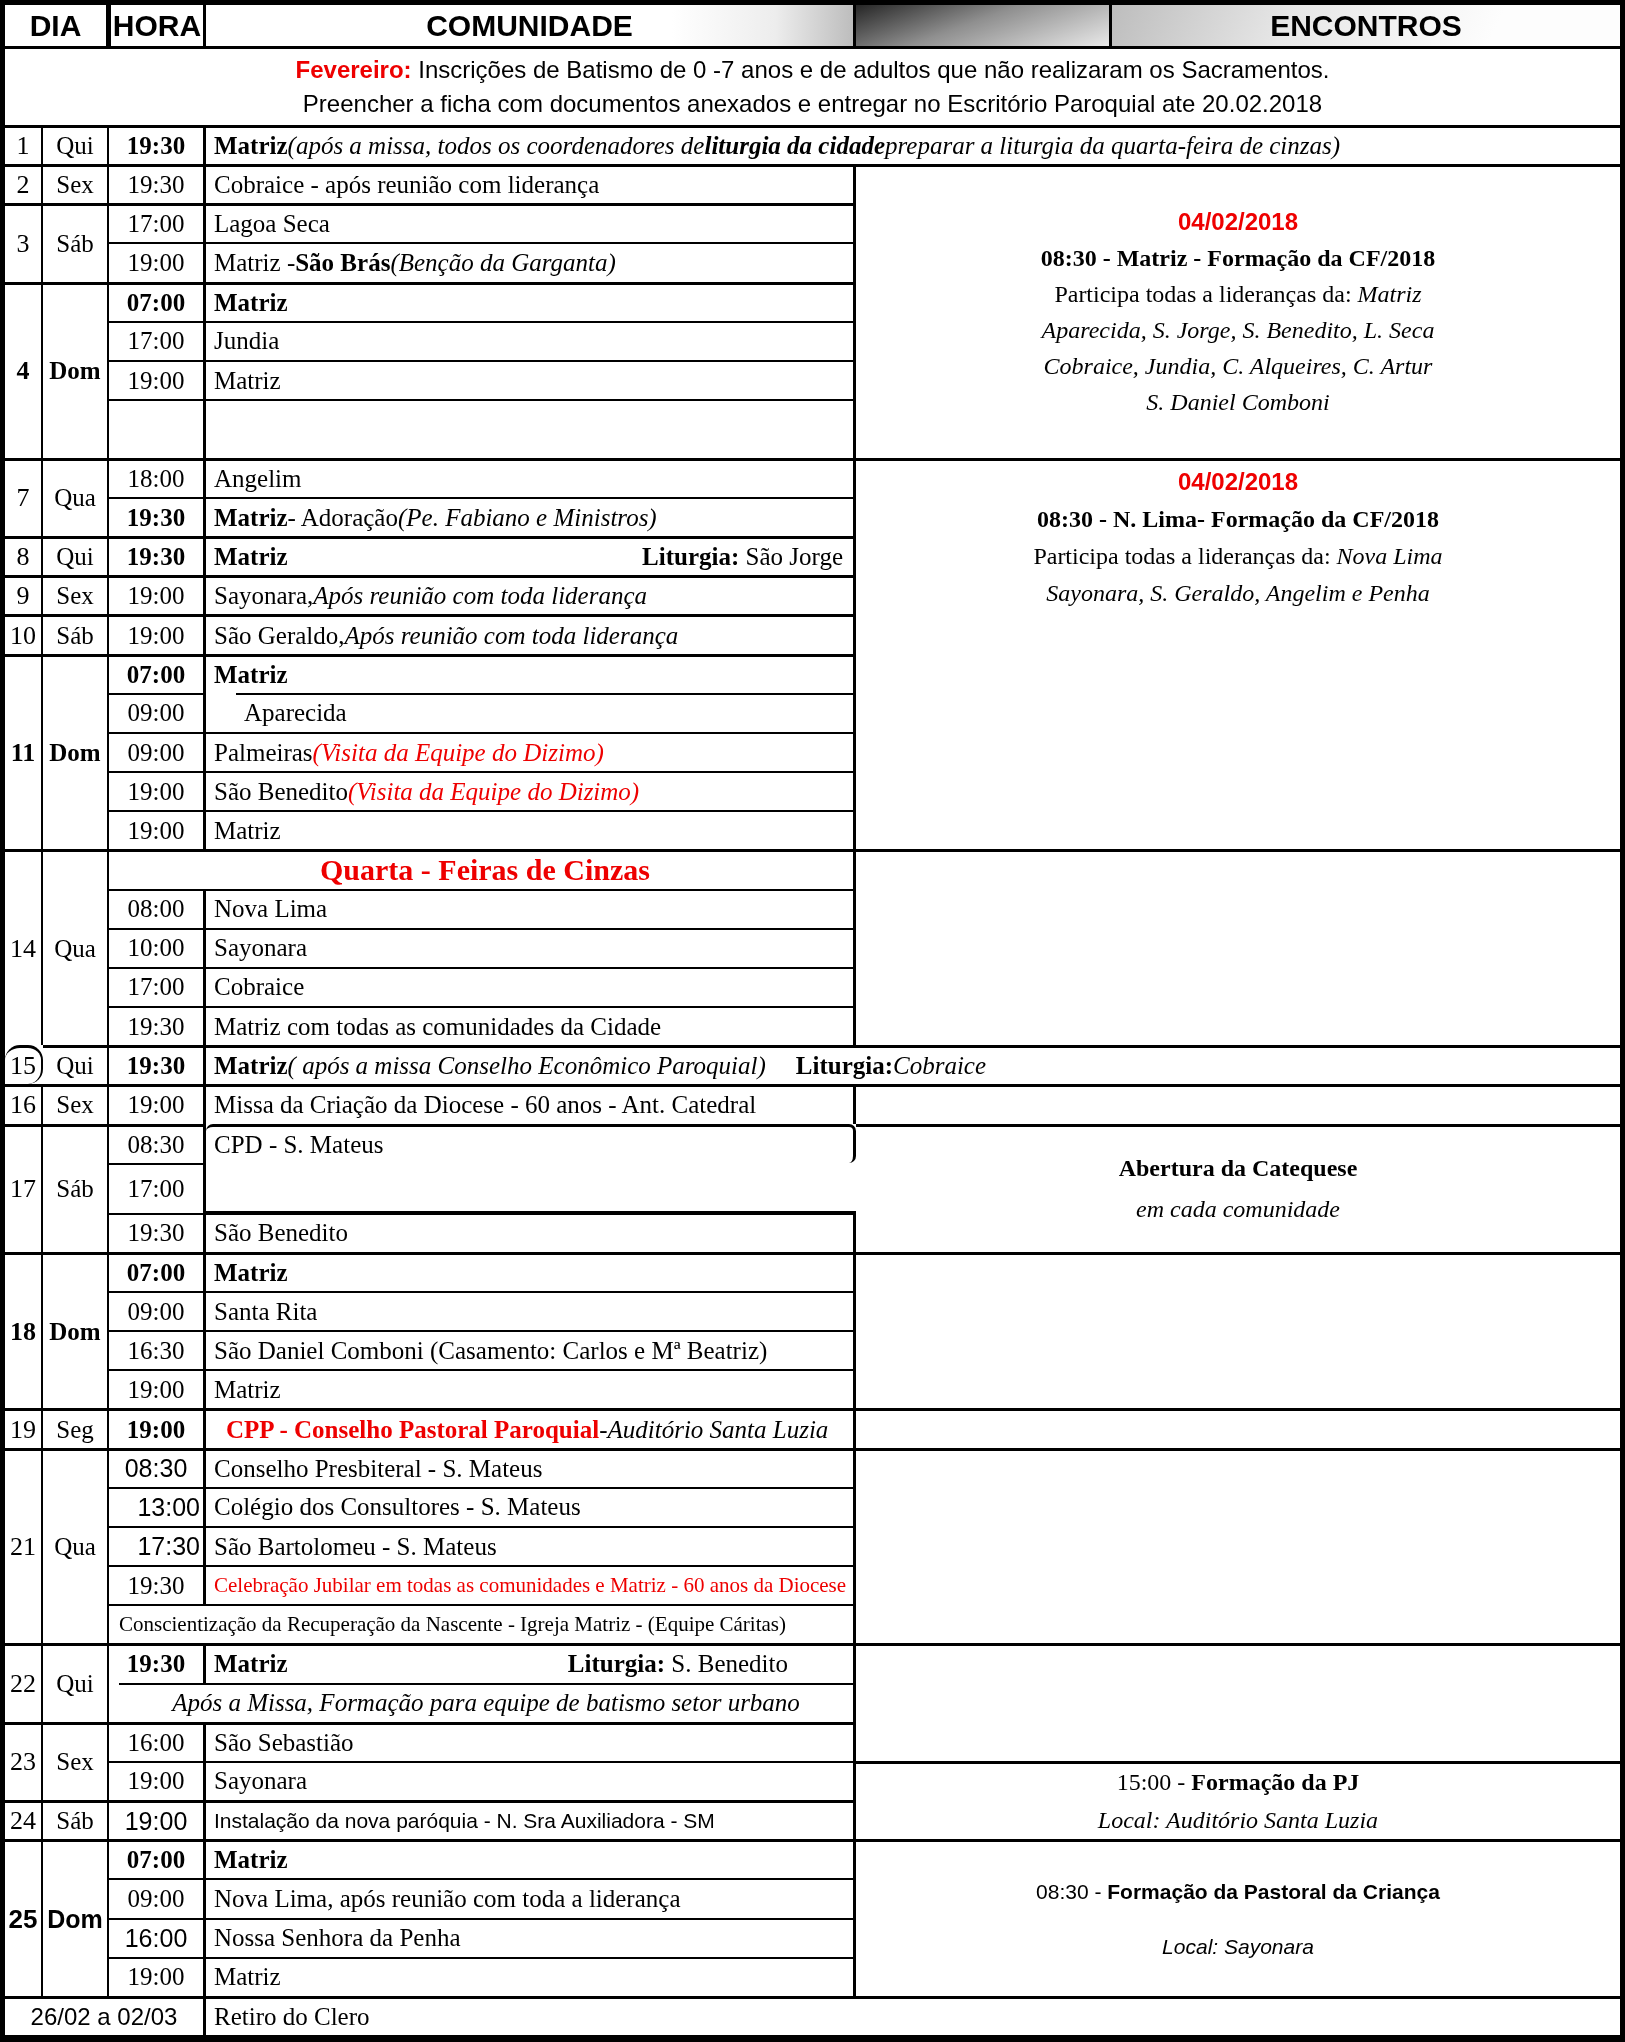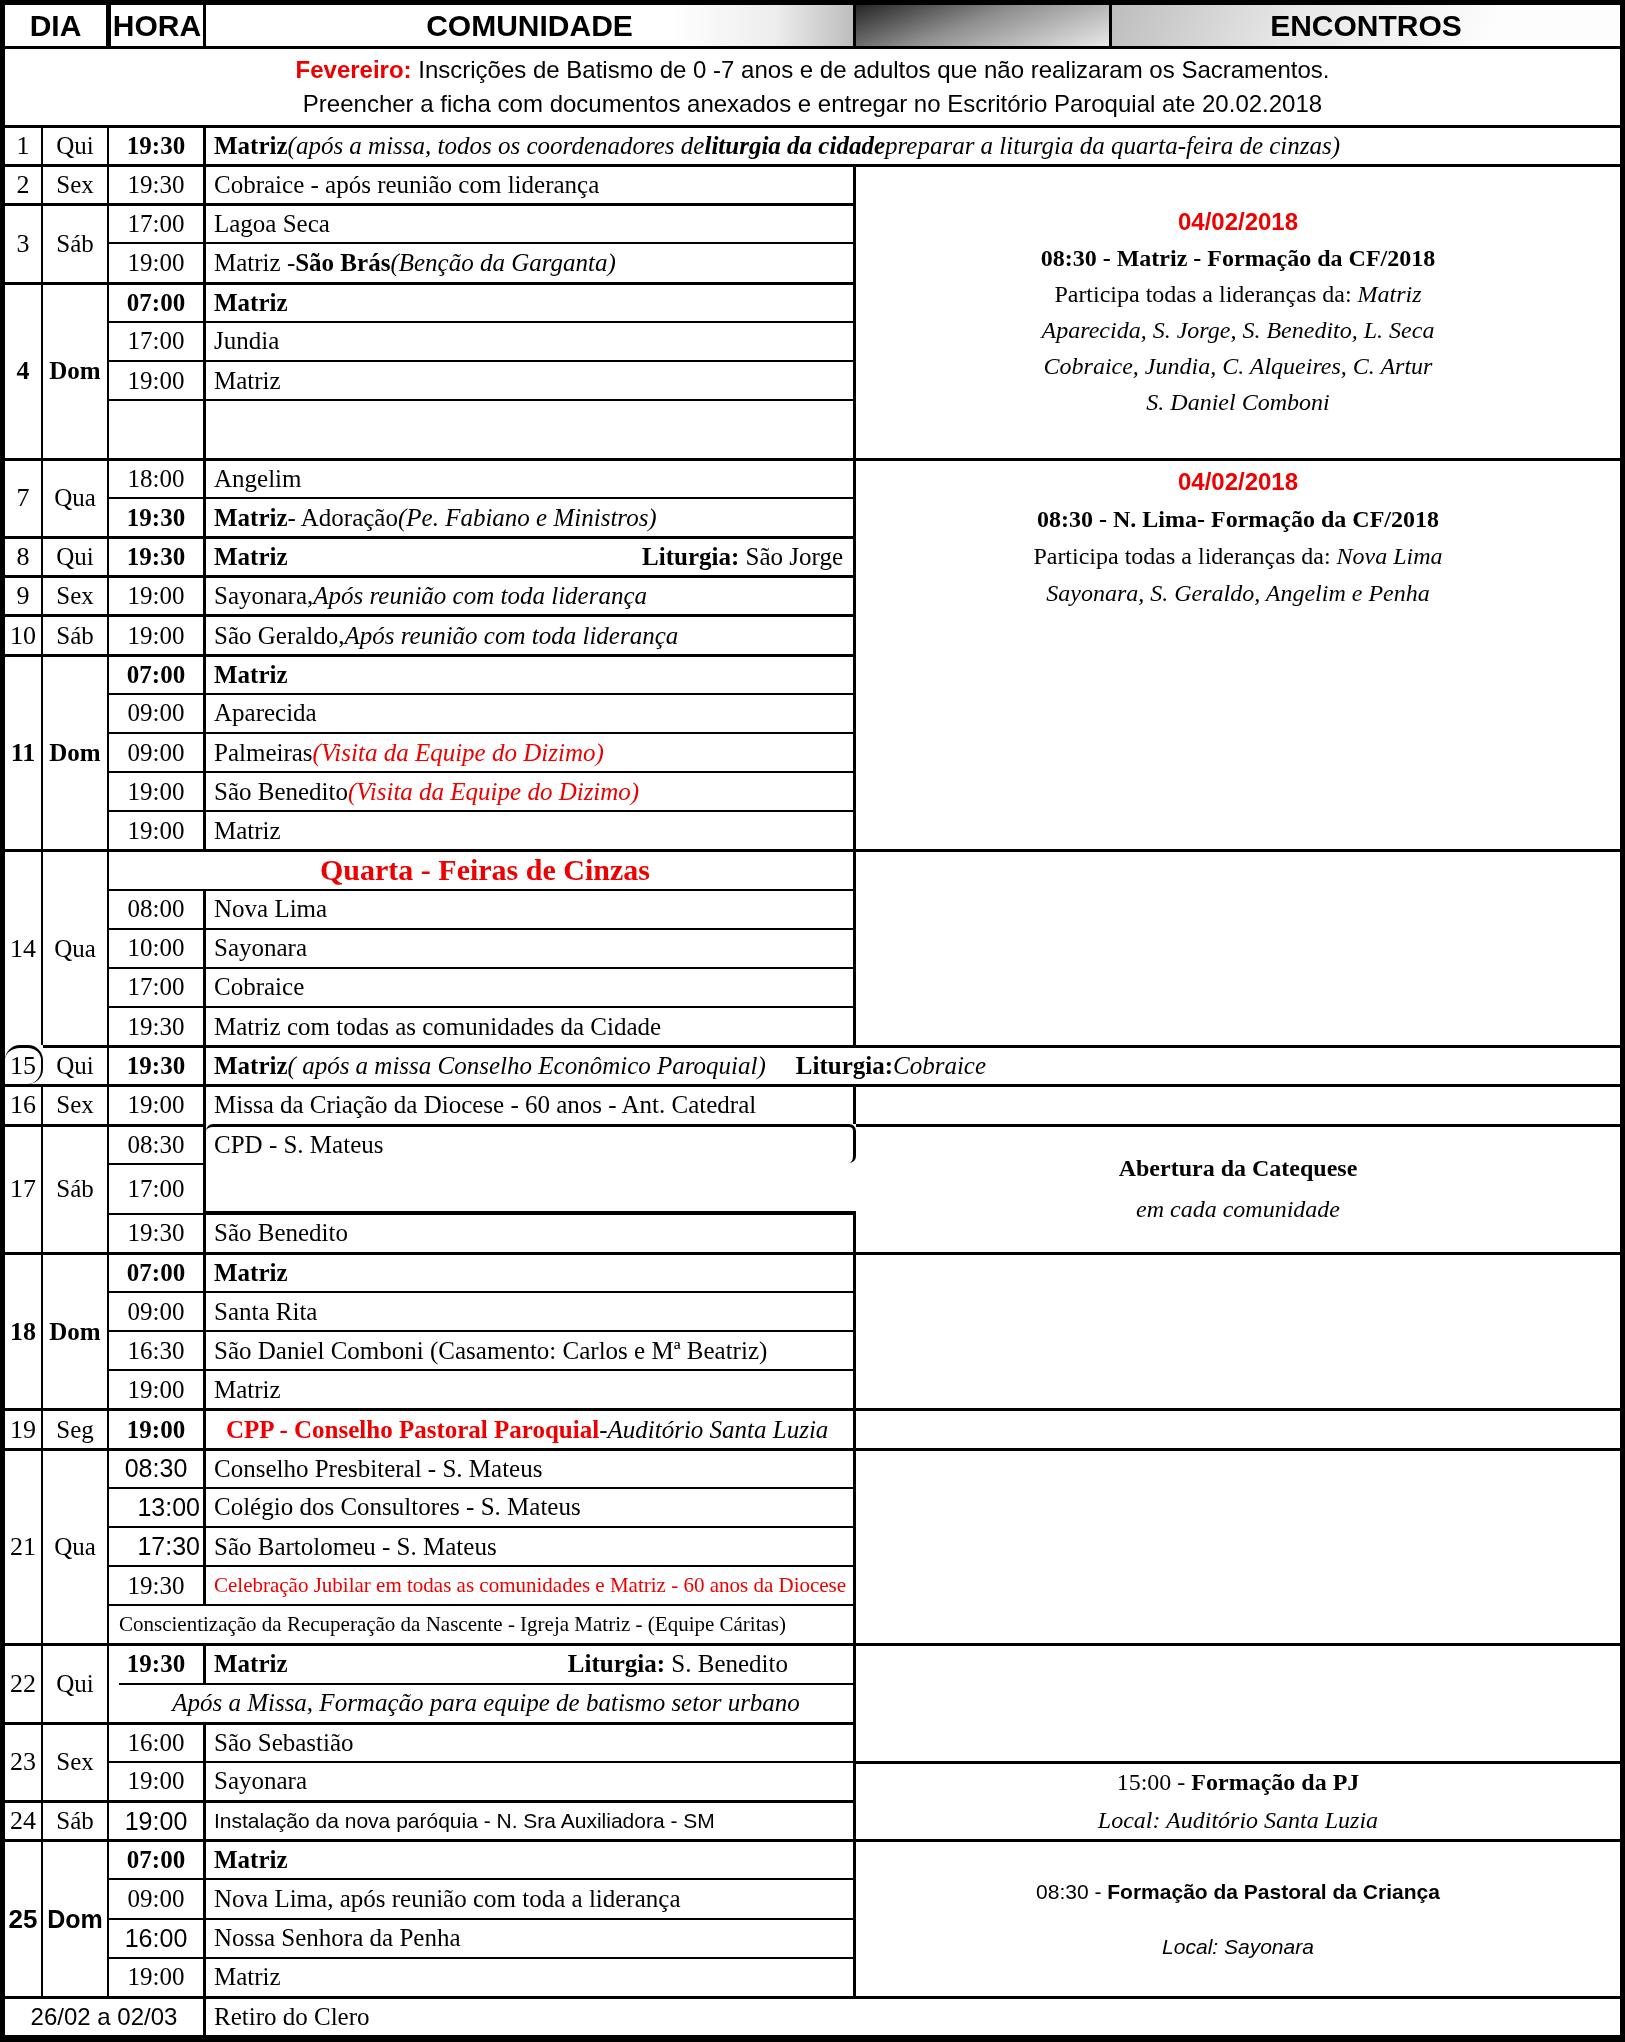--- a/index.html
+++ b/index.html
@@ -175,21 +175,21 @@
         <span>São Geraldo, </span>
         <span class="i">Após reunião com toda liderança</span>
       </div>
       <div class="cell day-num thick b" style="grid-area: 14 / 1 / span 5;">11</div>
       <div class="cell dow thick b" style="grid-area: 14 / 2 / span 5;">Dom</div>
       <div class="cell time thick b" style="grid-area: 14 / 3;">07:00</div>
       <div class="cell comm thick" style="grid-row: 14;">
         <span class="b">Matriz</span>
       </div>
       <div class="cell time" style="grid-area: 15 / 3;">09:00</div>
-      <div class="cell comm" style="grid-row: 15;">
+      <div class="cell comm" style="grid-row: 15; margin-left: 30px;">
         <span>Aparecida</span>
       </div>
       <div class="cell time" style="grid-area: 16 / 3;">09:00</div>
       <div class="cell comm" style="grid-row: 16;">
         <span>Palmeiras </span>
         <span class="i red">(Visita da Equipe do Dizimo)</span>
       </div>
       <div class="cell time" style="grid-area: 17 / 3;">19:00</div>
       <div class="cell comm" style="grid-row: 17;">
         <span>São Benedito </span>

